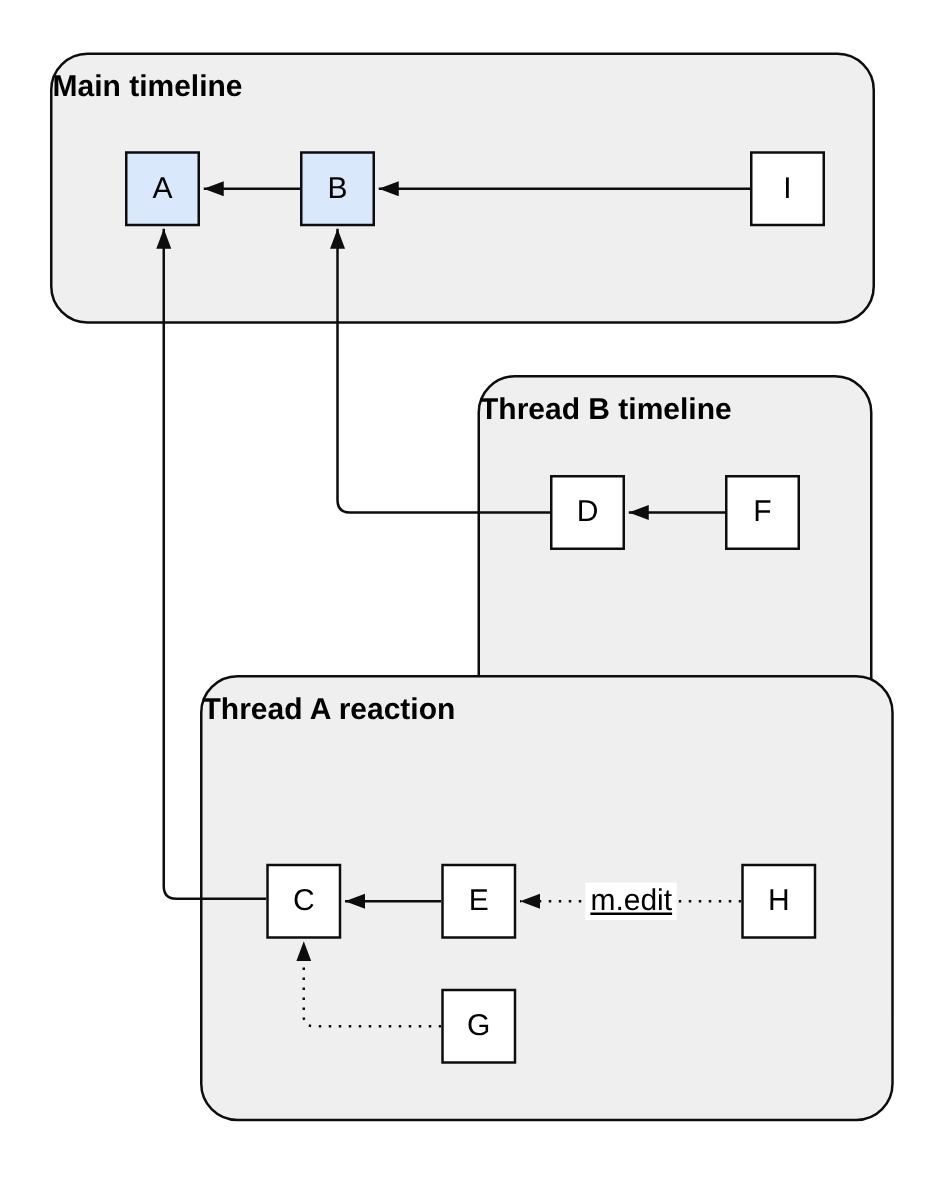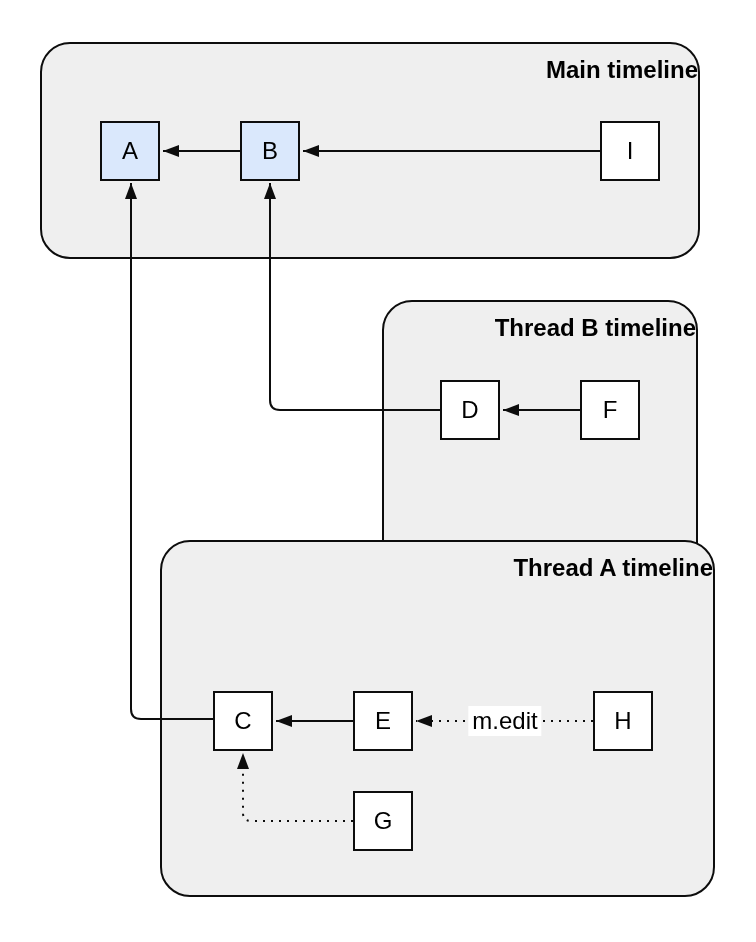--- a/index.html
+++ b/index.html
@@ -23,21 +23,21 @@
     box-sizing: border-box;
   }
   #c-main     { left: 40px;  top: 42px;  width: 660px; height: 217px; }
   #c-thread-b { left: 382px; top: 300px; width: 316px; height: 282px; }
   #c-thread-a { left: 160px; top: 540px; width: 555px; height: 357px; }
   .container-title {
     position: absolute;
     top: 12px;
     left: 0;
     width: 100%;
-    text-align: right;
+    text-align: left;
     font-size: 24px;
     font-weight: bold;
     color: #000000;
     line-height: 28px;
   }
   .edges-layer {
     position: absolute;
     left: 0;
     top: 0;
     pointer-events: none;
@@ -74,39 +74,40 @@
   #n-h { left: 593px; top: 691px; }
   #n-g { left: 353px; top: 791px; }
   .edge-label {
     position: absolute;
     transform: translate(-50%, -50%);
     background: #ffffff;
     padding: 1px 4px;
     font-size: 24px;
     color: #000000;
     white-space: nowrap;
+    text-decoration: underline;
   }
   #lbl-medit     { left: 505px; top: 721px; }
   #lbl-mreaction { left: 276px; top: 852px; }
 </style>
 </head>
 <body>
 
 <div class="canvas">
 
   <div class="container-box" id="c-main">
     <div class="container-title">Main timeline</div>
   </div>
 
   <div class="container-box" id="c-thread-b">
     <div class="container-title">Thread B timeline</div>
   </div>
 
   <div class="container-box" id="c-thread-a">
-    <div class="container-title">Thread A timeline</div>
+    <div class="container-title">Thread A reaction</div>
   </div>
 
   <svg class="edges-layer" width="756" height="942">
     <defs>
       <marker id="arrowhead" markerUnits="userSpaceOnUse" markerWidth="18" markerHeight="14" refX="16" refY="6" orient="auto">
         <path d="M 0 0 L 16 6 L 0 12 Z" fill="#0d0d0d"></path>
       </marker>
     </defs>
 
     <path class="edge" d="M 240 151 L 163 151" marker-end="url(#arrowhead)"></path>

